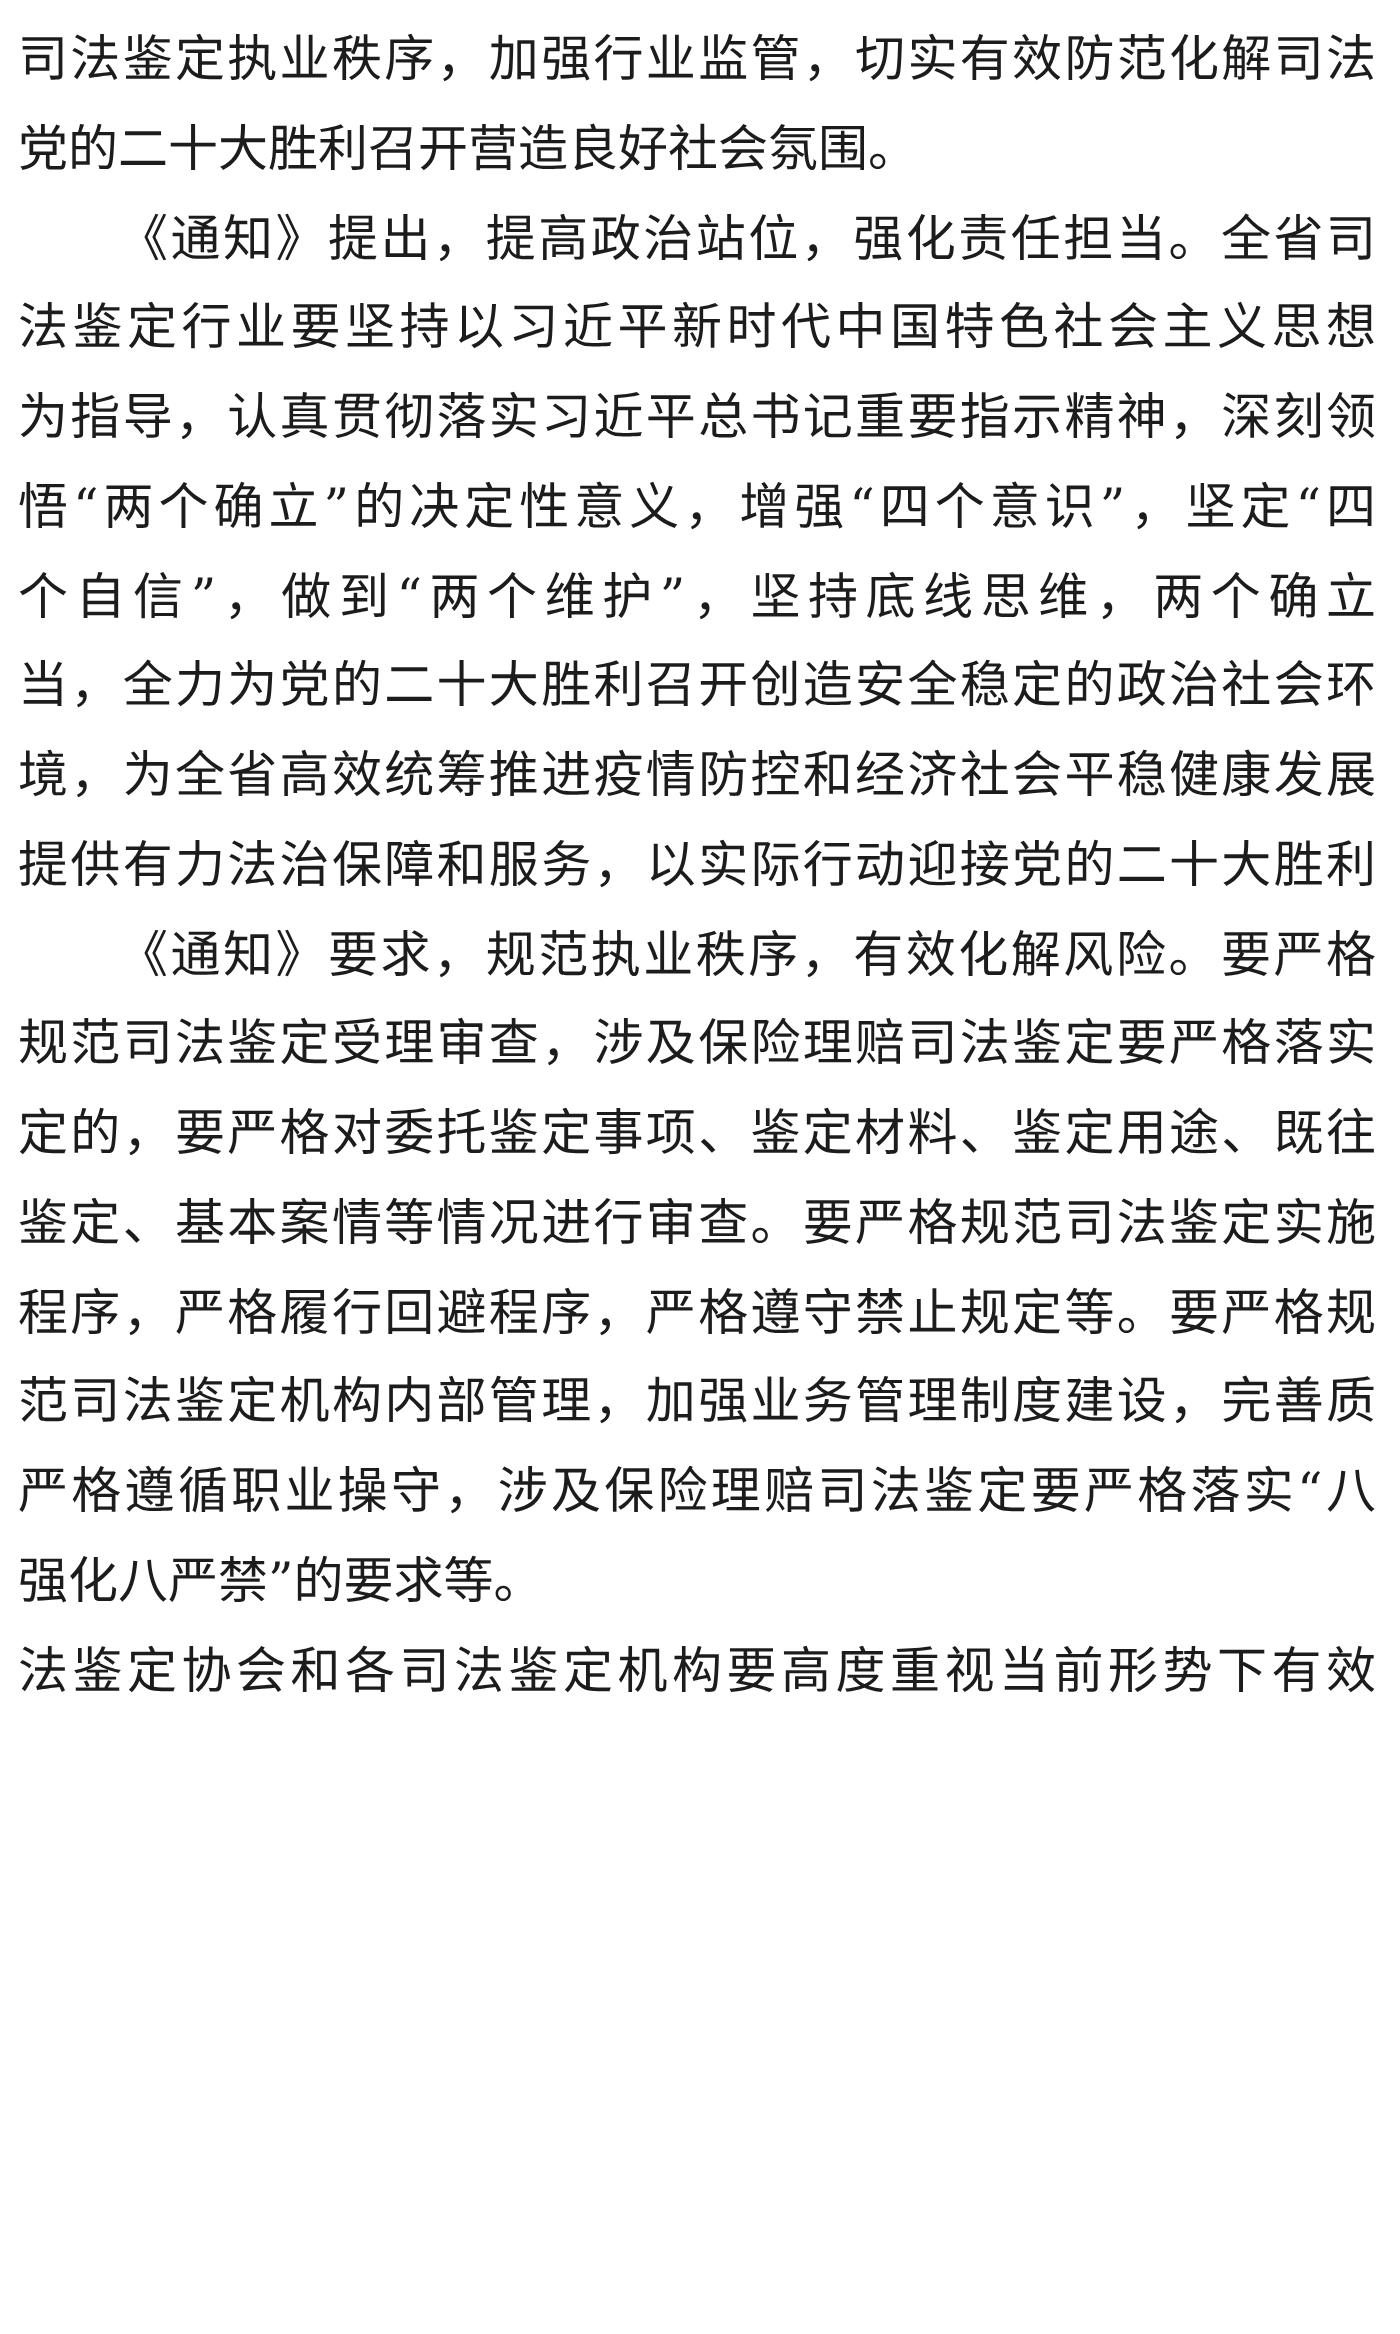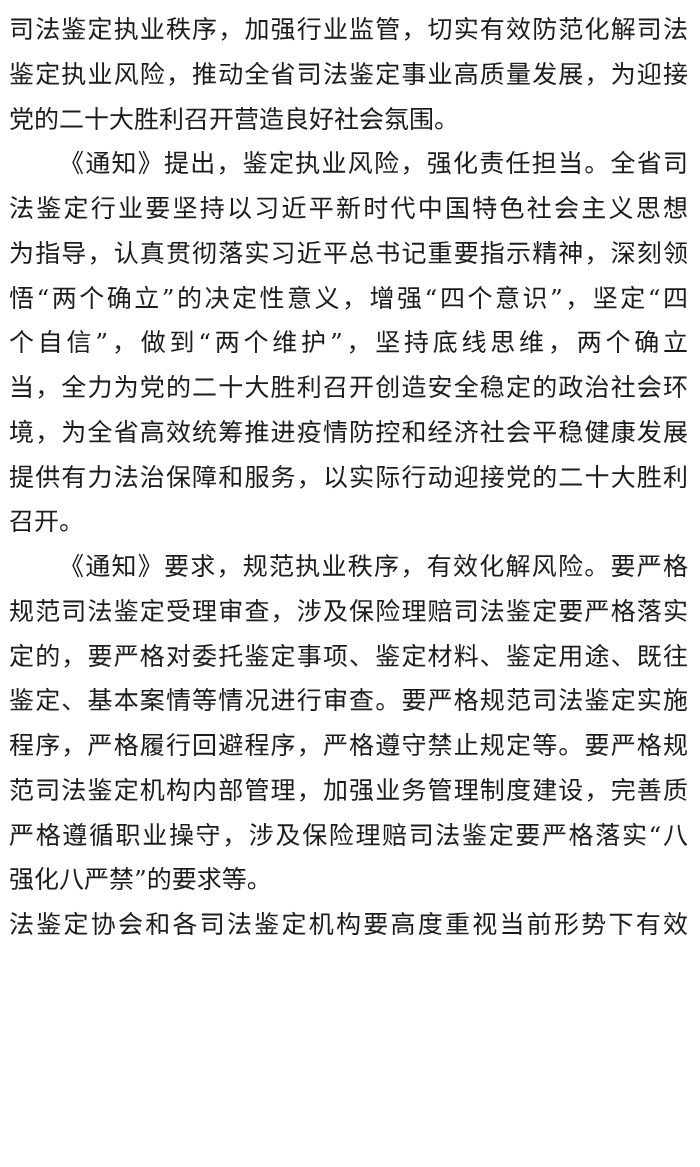--- a/index.html
+++ b/index.html
@@ -50,31 +50,29 @@
     color: #701a75;
     letter-spacing: 1px;
   }
 </style>
 </head>
 <body>
 
 <div class="page">
   <div class="doc">
       <div class="text-line">司法鉴定执业秩序，加强行业监管，切实有效防范化解司法</div>
-      <div class="text-line">鉴定执业风险，推动全省司法鉴定事业高质量发展，为迎接</div>
       <div class="text-line para-end">党的二十大胜利召开营造良好社会氛围。</div>
-      <div class="text-line indent">《通知》提出，鉴定执业风险，强化责任担当。全省司</div>
+      <div class="text-line indent">《通知》提出，提高政治站位，强化责任担当。全省司</div>
       <div class="text-line">法鉴定行业要坚持以习近平新时代中国特色社会主义思想</div>
       <div class="text-line">为指导，认真贯彻落实习近平总书记重要指示精神，深刻领</div>
       <div class="text-line">悟“两个确立”的决定性意义，增强“四个意识”，坚定“四</div>
       <div class="text-line">个自信”，做到“两个维护”，坚持底线思维，两个确立</div>
       <div class="text-line">当，全力为党的二十大胜利召开创造安全稳定的政治社会环</div>
       <div class="text-line">境，为全省高效统筹推进疫情防控和经济社会平稳健康发展</div>
       <div class="text-line">提供有力法治保障和服务，以实际行动迎接党的二十大胜利</div>
-      <div class="text-line para-end">召开。</div>
       <div class="text-line indent">《通知》要求，规范执业秩序，有效化解风险。要严格</div>
       <div class="text-line">规范司法鉴定受理审查，涉及保险理赔司法鉴定要严格落实</div>
       <div class="text-line">定的，要严格对委托鉴定事项、鉴定材料、鉴定用途、既往</div>
       <div class="text-line">鉴定、基本案情等情况进行审查。要严格规范司法鉴定实施</div>
       <div class="text-line">程序，严格履行回避程序，严格遵守禁止规定等。要严格规</div>
       <div class="text-line">范司法鉴定机构内部管理，加强业务管理制度建设，完善质</div>
       <div class="text-line">严格遵循职业操守，涉及保险理赔司法鉴定要严格落实“八</div>
       <div class="text-line para-end">强化八严禁”的要求等。</div>
       <div class="text-line">法鉴定协会和各司法鉴定机构要高度重视当前形势下有效</div>
     </div>

